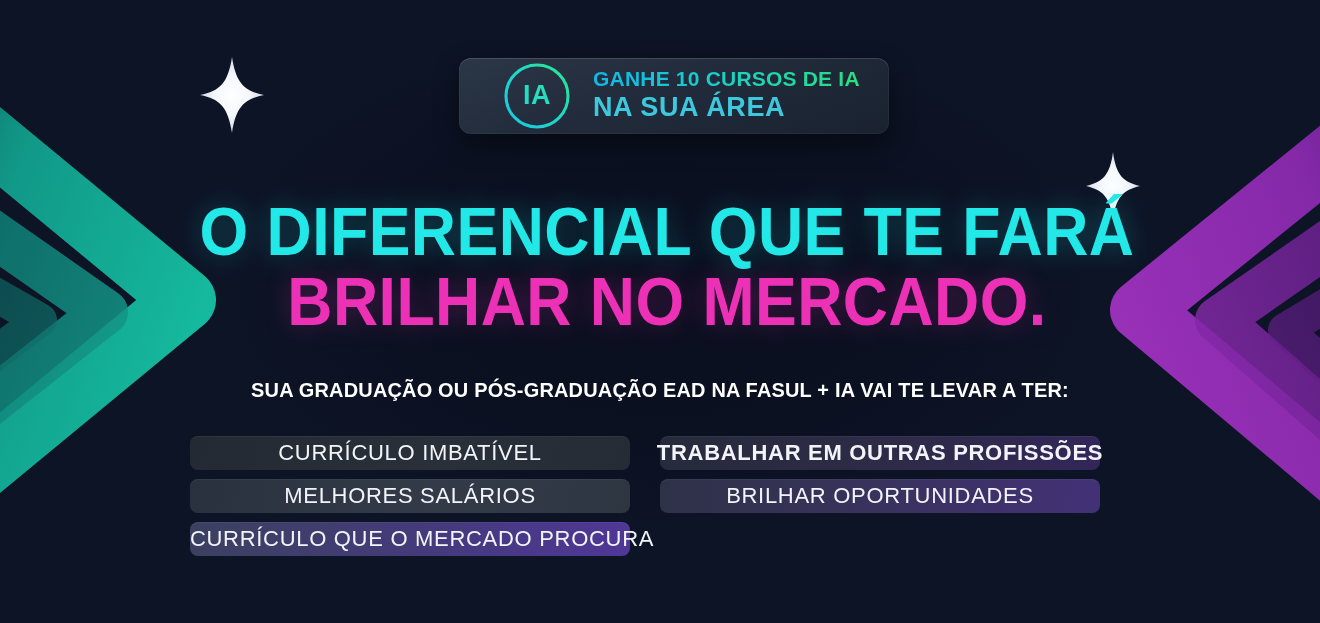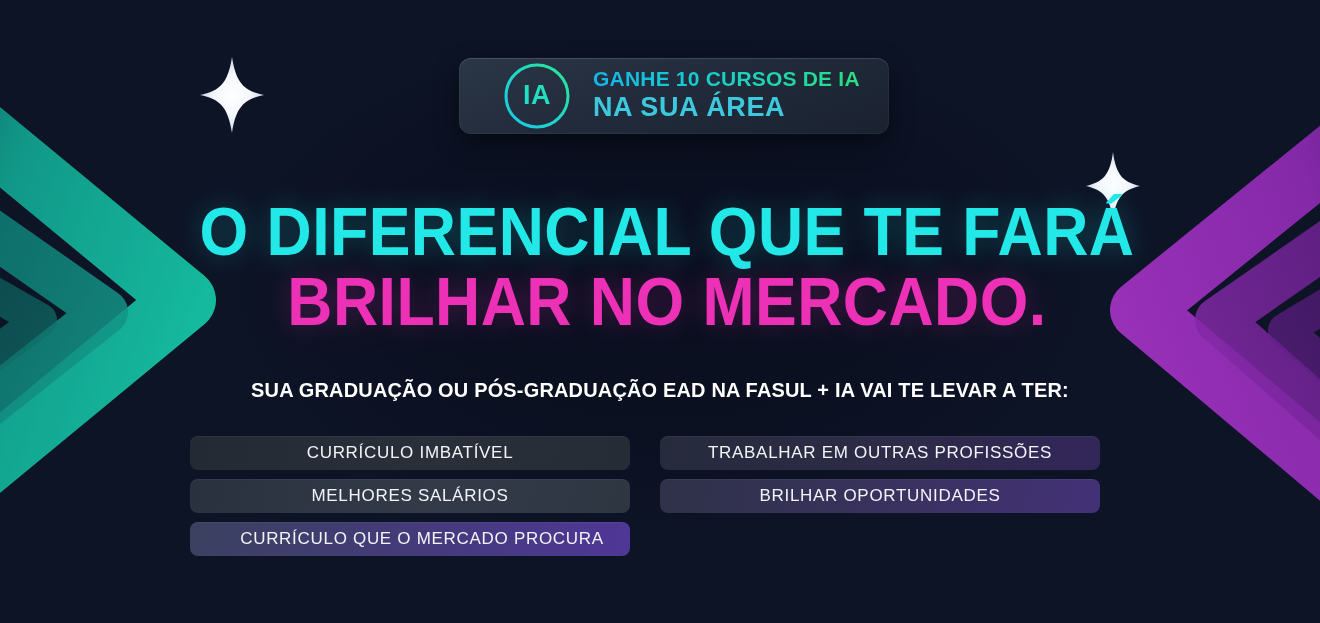--- a/index.html
+++ b/index.html
@@ -120,29 +120,29 @@
     display:grid;
     grid-template-columns:440px 440px;
     column-gap:30px;
     row-gap:9px;
   }
   .pill {
     height:34px;
     border-radius:8px;
     display:flex; align-items:center; justify-content:center;
     color:#f2f4f8;
-    font-size:17px;
+    font-size:22px;
     letter-spacing:0.7px;
     white-space:nowrap;
     box-shadow:inset 0 1px 0 rgba(255,255,255,0.05);
   }
   .pill.l1 { background:linear-gradient(100deg, #242a33 0%, #2a303a 55%, #262c36 100%); }
   .pill.l2 { background:linear-gradient(100deg, #2a313e 0%, #333b49 55%, #2e3642 100%); }
   .pill.l3 { background:linear-gradient(100deg, #334054 0%, #3d4c62 55%, #36455a 100%); }
-  .pill.r1 { background:linear-gradient(100deg, #262b3c 0%, #2e2b48 55%, #33265a 100%); }
+  .pill.r1 { background:linear-gradient(100deg, #262b3c 0%, #2e2b48 55%, #33265a 100%);font-weight:bold; }
   .pill.r2 { background:linear-gradient(100deg, #2e3248 0%, #3a3260 55%, #433177 100%); }
   .pill.r3 { background:linear-gradient(100deg, #3b4160 0%, #453a7c 55%, #4f3797 100%);padding-left:24px; }
 </style>
 </head>
 <body>
 
 <div id="banner">
 
   <div class="bg-layer" id="bg-base"></div>
 

